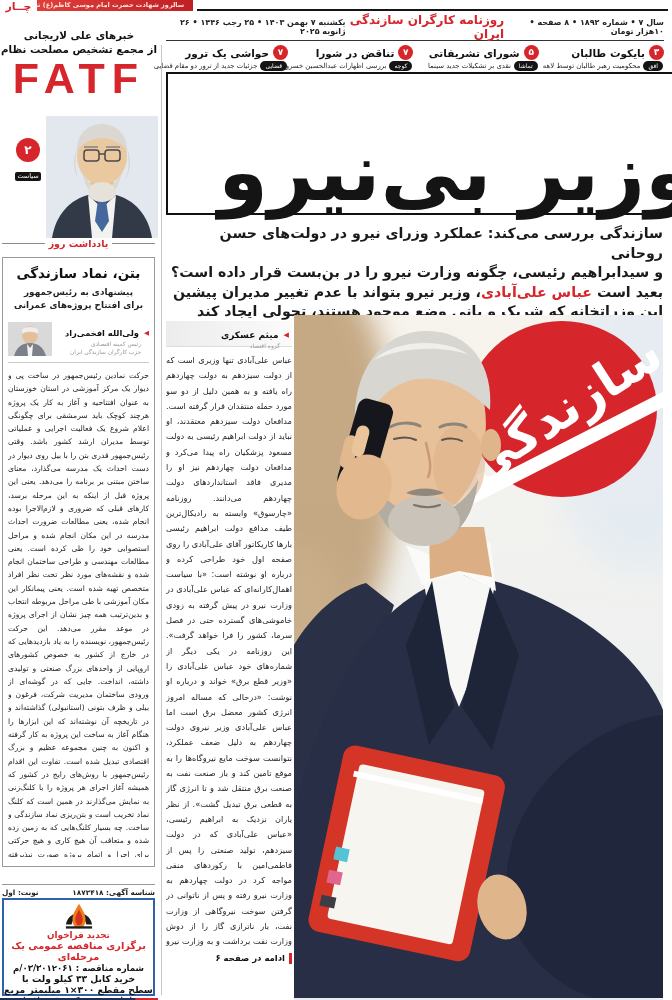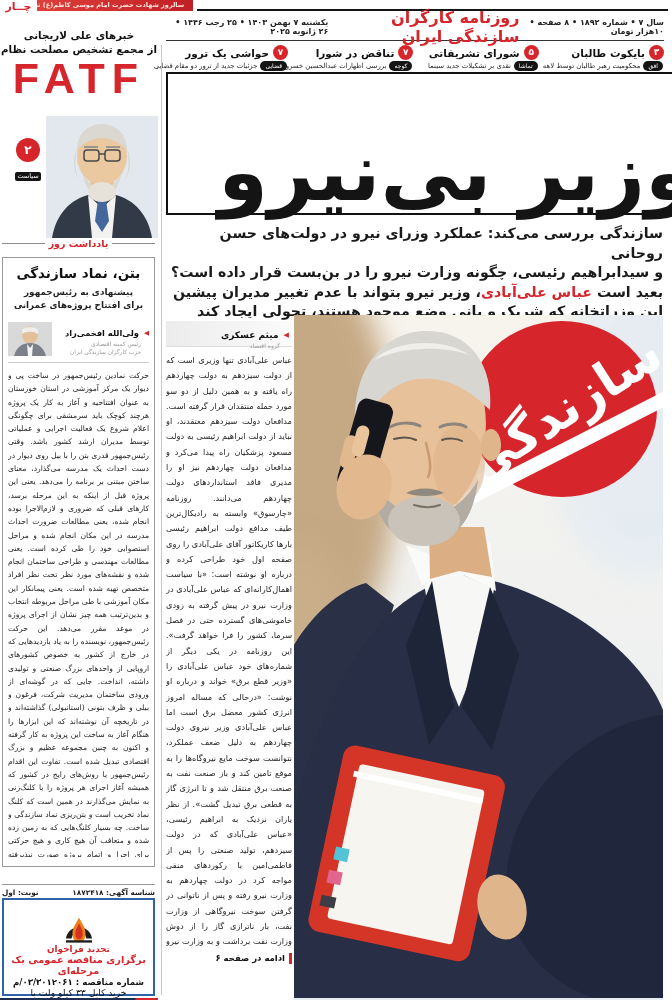--- a/index.html
+++ b/index.html
@@ -11,21 +11,21 @@
     background:linear-gradient(90deg,#e5473f,#c01f25);color:#ffe3da;font-size:6.5px;
     line-height:11px;text-align:center;direction:rtl;font-weight:bold;}
   .corner-box{position:absolute;left:0;top:0;width:37px;height:13px;background:#fff;
     color:#d6252b;font-weight:bold;font-size:11px;line-height:13px;text-align:center;}
   .top-rule{position:absolute;left:197px;right:4px;top:9px;height:2px;background:#151515;}
 
   
   .masthead-row{position:absolute;left:166px;top:13px;width:498px;height:27px;display:flex;
     justify-content:space-between;align-items:center;direction:rtl;border-bottom:1.5px solid #333;}
   .issue-info,.date-line{font-size:8px;font-weight:bold;color:#222;}
-  .paper-name{font-size:16px;font-weight:bold;color:#d6252b;}
+  .paper-name{font-size:12px;font-weight:bold;color:#d6252b;}
 
   
   .news-strip{position:absolute;left:166px;top:45px;width:498px;height:25px;display:flex;
     direction:rtl;justify-content:space-between;}
   .news-item{width:122px;}
   .ni-row1{display:flex;direction:rtl;align-items:center;gap:4px;}
   .badge-circle{flex:0 0 15px;width:15px;height:15px;border-radius:50%;background:#d6252b;
     color:#fff;font-size:9px;font-weight:bold;text-align:center;line-height:15px;}
   .ni-title{font-weight:bold;font-size:10.5px;color:#111;white-space:nowrap;}
   .ni-row2{display:flex;direction:rtl;align-items:center;gap:3px;margin-top:1px;padding-right:1px;}
@@ -87,26 +87,26 @@
   .na-marker{color:#d6252b;font-size:6.5px;vertical-align:1px;}
   .na-role{font-size:5.8px;color:#999;line-height:8px;margin-right:8px;}
   .author-photo{flex:0 0 44px;width:44px;height:34px;}
   .note-body{margin-top:6px;direction:rtl;text-align:justify;font-size:7.6px;line-height:13.3px;
     color:#222;height:488px;overflow:hidden;}
 
   
   .ad-header{position:absolute;top:858px;left:2px;width:153px;display:flex;justify-content:space-between;
     direction:rtl;font-size:7.3px;font-weight:bold;color:#222;border-top:1px solid #999;padding-top:3px;box-sizing:border-box;}
   .ad-box{position:absolute;top:872px;left:2px;width:153px;height:98px;border:2px solid #2f62a8;
-    box-sizing:border-box;text-align:center;padding-top:16px;background:#fff;}
+    box-sizing:border-box;text-align:center;padding-top:2px;background:#fff;}
   .ad-logo{width:34px;height:28px;margin:0 auto;}
   .ad-t1{color:#d6252b;font-weight:bold;font-size:8.8px;direction:rtl;}
   .ad-t2{color:#d6252b;font-weight:bold;font-size:9.8px;direction:rtl;}
   .ad-l1{font-size:8.6px;font-weight:bold;color:#111;direction:rtl;margin-top:1px;}
-  .ad-l2,.ad-l3{font-size:9.2px;font-weight:normal;color:#111;direction:rtl;}
+  .ad-l2,.ad-l3{font-size:9.2px;font-weight:bold;color:#111;direction:rtl;}
   .ad-l4{font-size:6.8px;font-weight:bold;color:#333;direction:rtl;margin-top:1px;}
   .ad-footer{position:absolute;top:972px;left:0;width:158px;height:14px;background:#1d2d52;overflow:hidden;}
   .ad-footer .swoosh{position:absolute;right:-8px;top:0;width:34px;height:14px;background:#d6252b;transform:skewX(-30deg);}
   .ad-footer .txt{position:absolute;right:32px;color:#ffd93d;font-size:7.8px;font-weight:bold;line-height:14px;direction:rtl;}
   .ad-footer .pg{position:absolute;left:7px;color:#fff;font-size:9px;font-weight:bold;line-height:14px;}
 </style>
 </head>
 <body>
 
 <div class="page">

